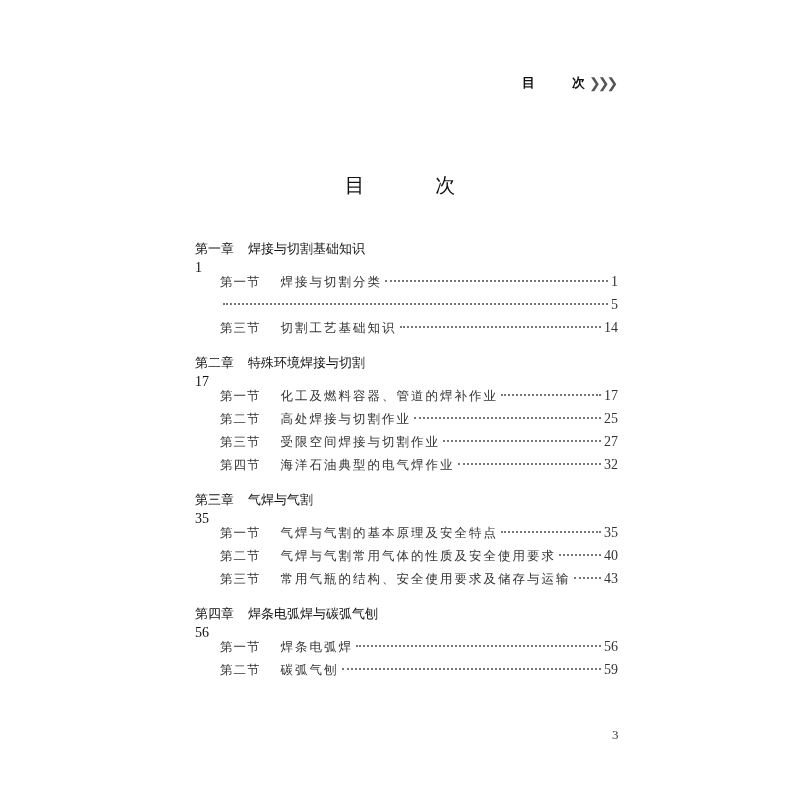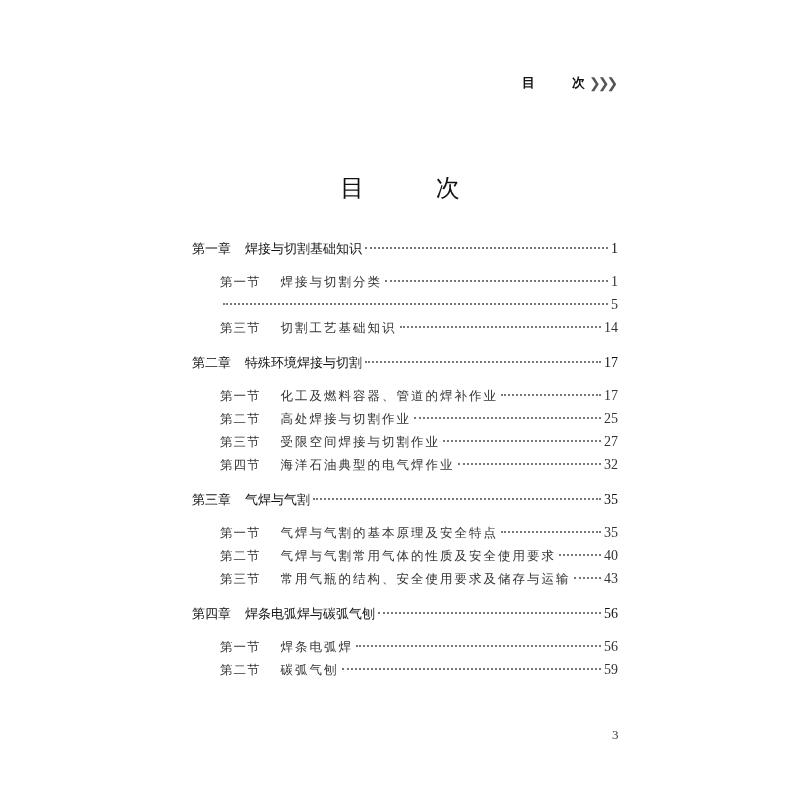--- a/index.html
+++ b/index.html
@@ -8,33 +8,33 @@
     font-family: "DejaVu Serif", "Liberation Serif", serif; color: #222;
   }
   .running-header {
     position: absolute; top: 74px; left: 522px; font-family: "DejaVu Sans", sans-serif;
     font-size: 13px; font-weight: bold; color: #111; display: flex; align-items: center;
   }
   .running-header .rh-a { width: 50px; }
   .running-header .arrows { margin-left: 4px; color: #555; font-size: 14px; letter-spacing: -3px; font-weight: bold; }
   .page-title {
     position: absolute; top: 172px; left: 0; width: 800px; text-align: center;
-    font-family: "DejaVu Sans", sans-serif; font-size: 24px; color: #111;
+    font-family: "DejaVu Sans", sans-serif; font-size: 20px; color: #111;
   }
   .page-title span { display: inline-block; }
   .page-title .t1 { margin-right: 64px; }
   .toc { position: absolute; left: 192px; width: 426px; top: 240px; }
   .row { display: flex; align-items: baseline; white-space: nowrap; }
   .row .lbl { flex: 0 0 auto; }
   .row .dots {
     flex: 1 1 auto; overflow: hidden; margin: 0 3px; color: #555;
     border-bottom: 2px dotted #777; height: 1px; position: relative; top: -4px;
   }
   .row .pg { flex: 0 0 auto; font-family: "Liberation Serif", serif; }
-  .chapter { font-family: "DejaVu Sans", sans-serif; font-size: 13px; color: #111; height: 22px; margin-bottom: 12px; }
+  .chapter { font-family: "DejaVu Sans", sans-serif; font-size: 13px; color: #111; height: 22px; margin-bottom: 12px; flex-direction: column; }
   .chapter .num { margin-right: 14px; }
   .chapter .pg { font-size: 14px; }
   .section { font-size: 12.5px; color: #333; height: 23px; padding-left: 28px; }
   .section .num { margin-right: 20px; letter-spacing: 1px; font-family: Liberation Serif, serif; }
   .section .title { letter-spacing: 2px; }
   .section .pg { font-size: 14px; }
   .sec-group { margin-bottom: 11px; }
   .folio { position: absolute; top: 727px; left: 612px; font-family: "Liberation Serif", serif; font-size: 13px; color: #333; }
 </style>
 </head>

